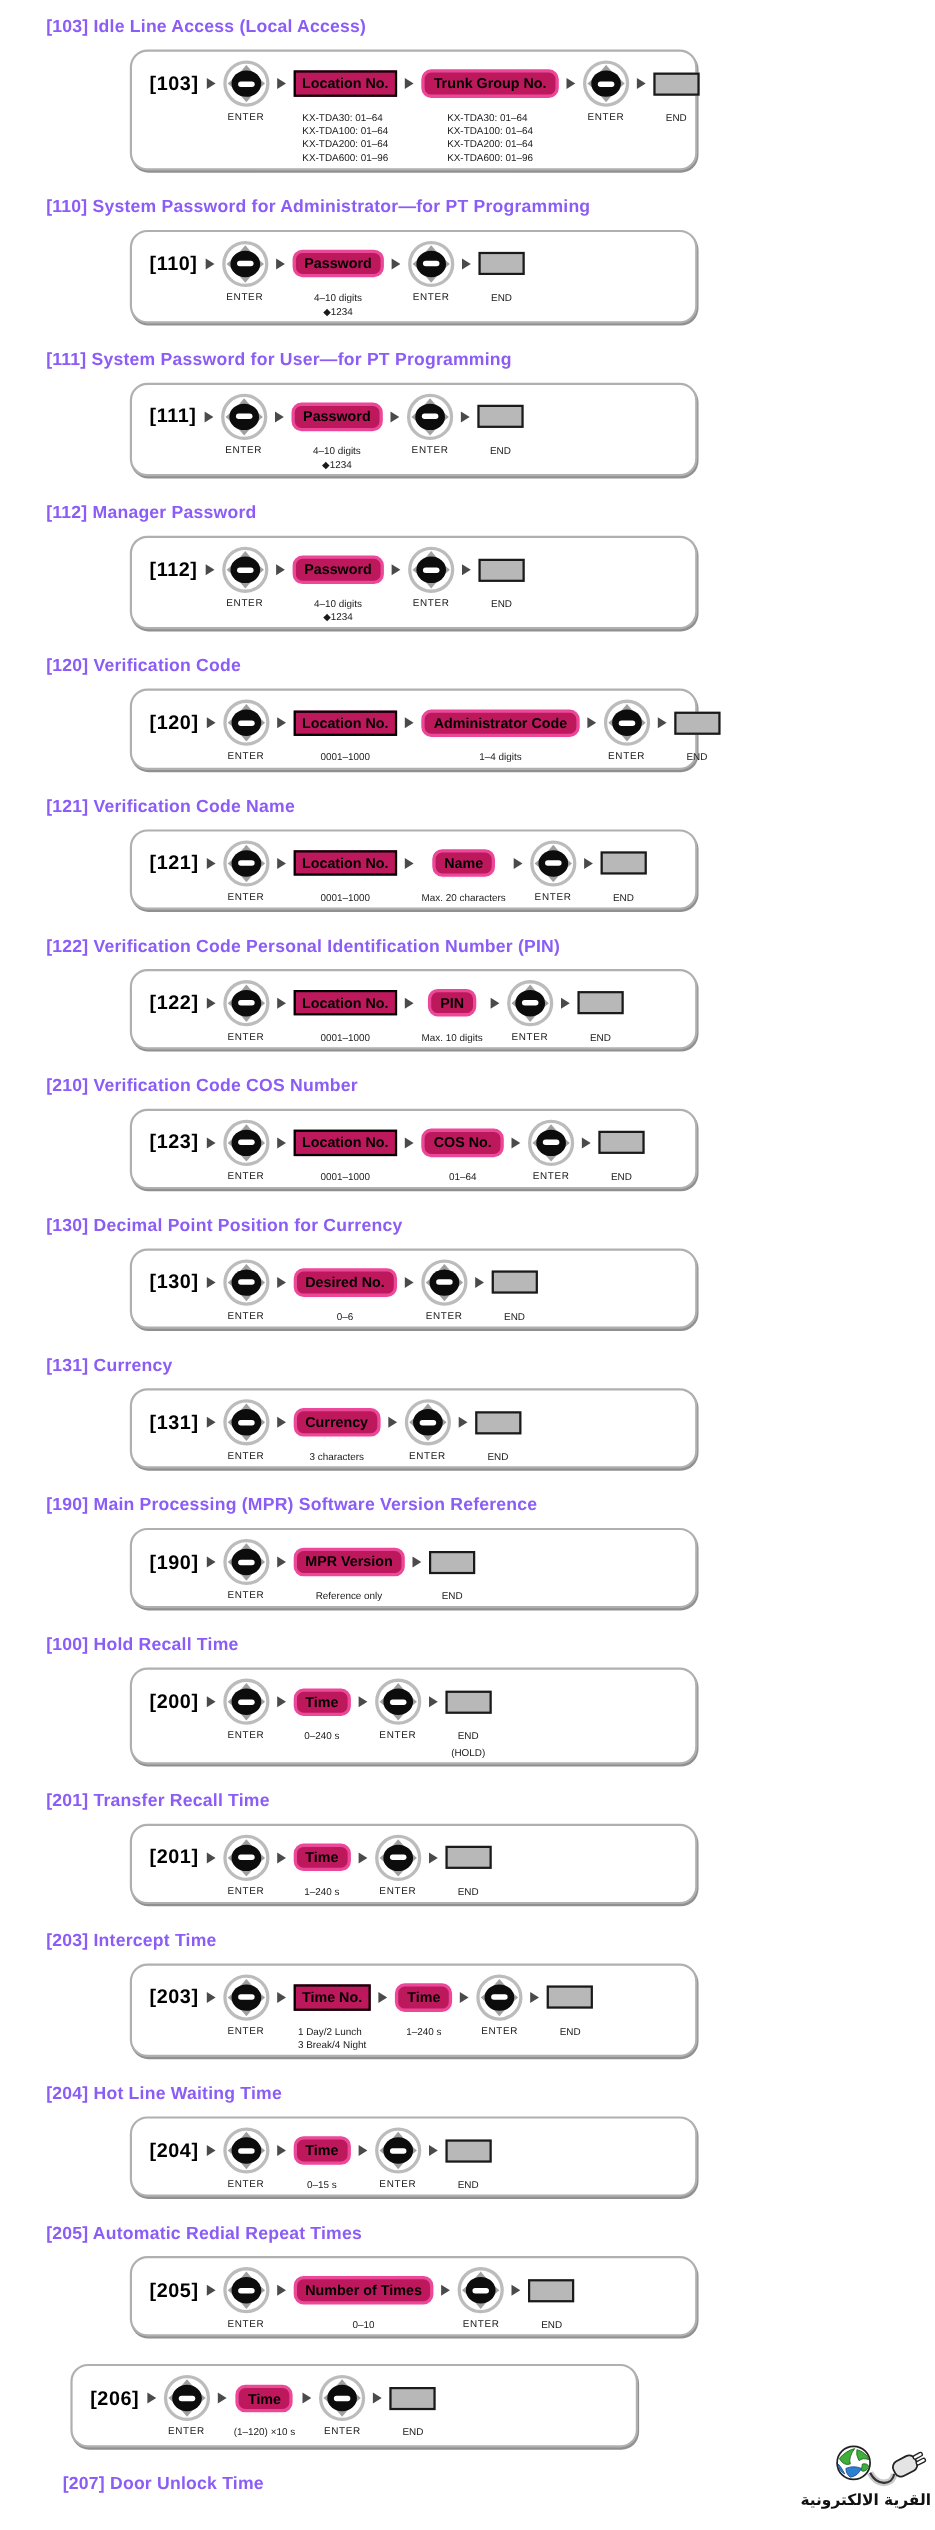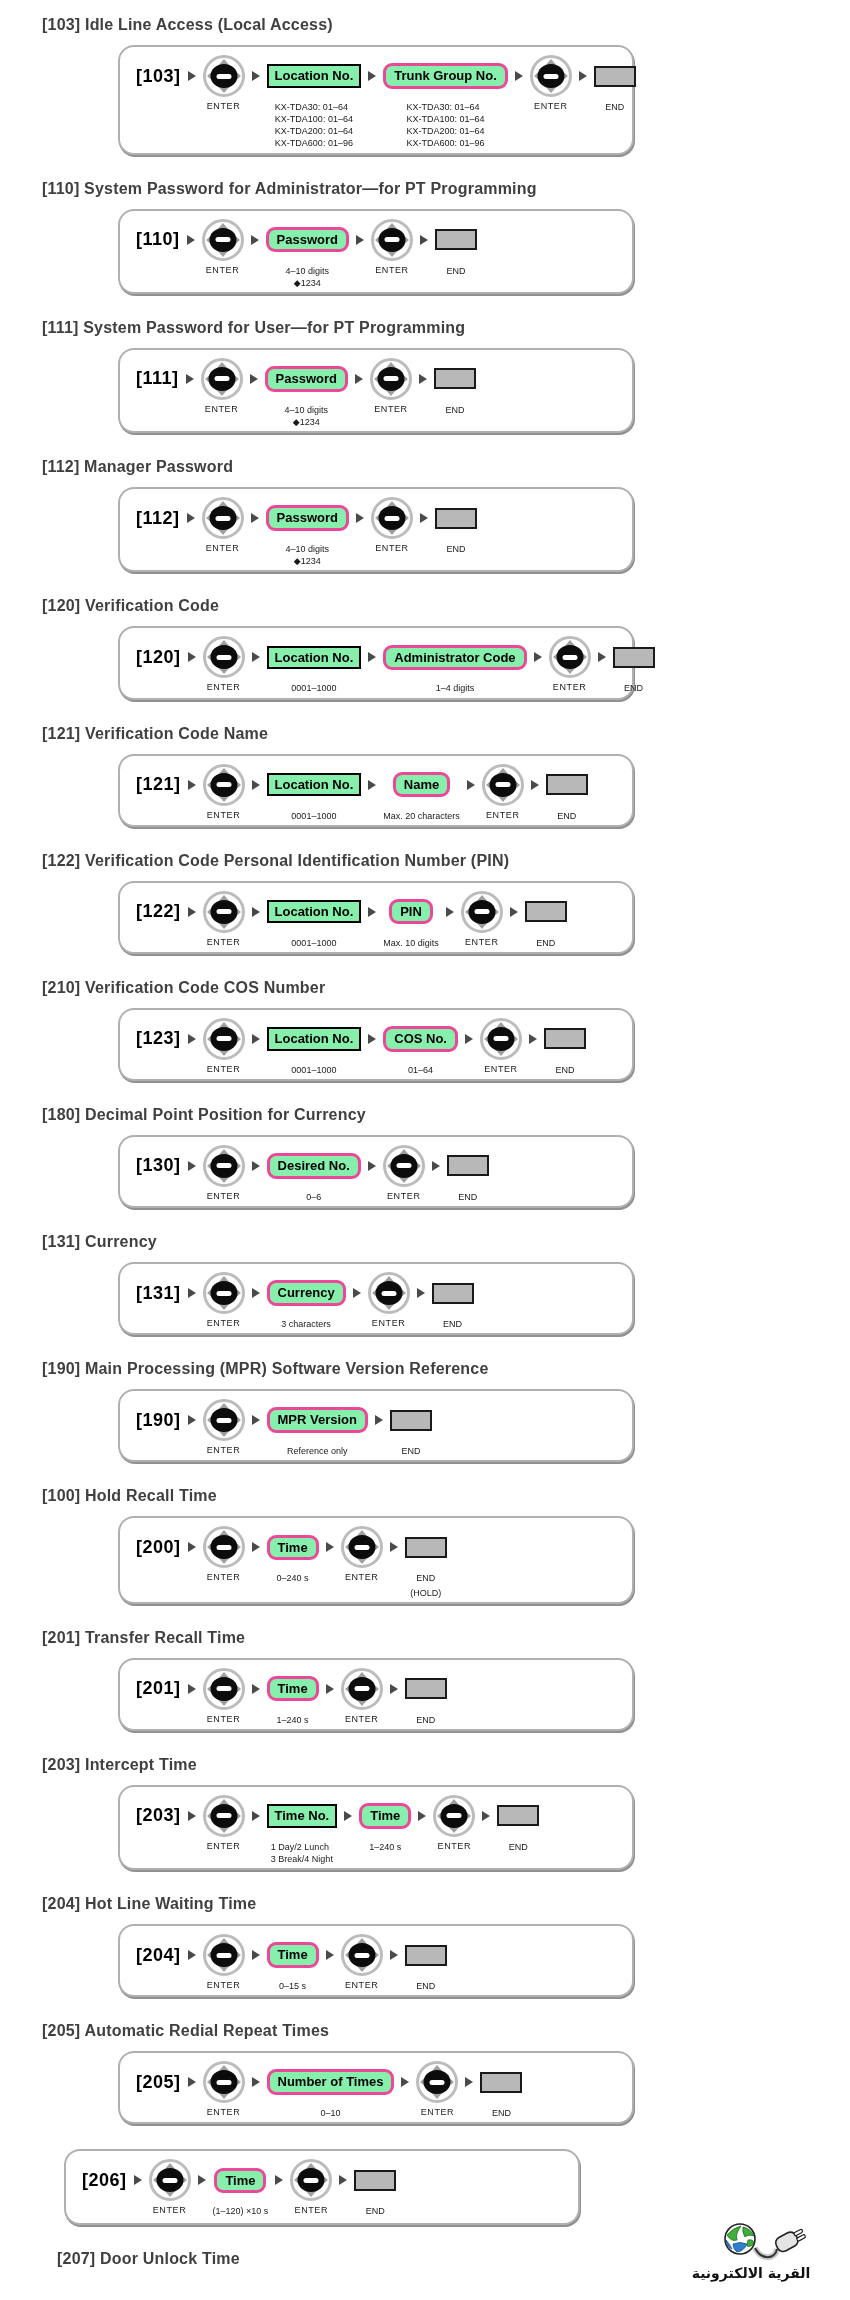--- a/index.html
+++ b/index.html
@@ -3,21 +3,21 @@
 <meta charset="utf-8">
 <style>
   html,body{margin:0;padding:0;}
   body{
     width:850px;height:2300px;background:#ffffff;position:relative;
     font-family:"Liberation Sans",sans-serif;color:#000;overflow:hidden;
   }
   .content{padding-top:16px;}
   .section{margin-bottom:25px;}
   .title{
-    margin:0 0 11px 42px;font-size:16px;font-weight:bold;color:#404040;
+    margin:0 0 11px 42px;font-size:16px;font-weight:bold;color:#8b5cf6;
     letter-spacing:0.2px;
   }
   .section.indent .title{margin-left:57px;}
   .section.indent .panel{margin-left:64px;}
   .panel{
     margin-left:118px;width:516px;min-height:62px;box-sizing:border-box;
     background:#fff;border:2px solid #b0b0b0;border-radius:16px;
     box-shadow:1px 2px 0 #909090;
     display:flex;align-items:flex-start;padding:6px 8px 3px 16px;
   }
@@ -39,29 +39,29 @@
     border-left:6px solid transparent;border-right:6px solid transparent;border-top:7px solid #9f9f9f;}
   .jt.left{left:1px;top:50%;transform:translateY(-50%);
     border-top:6px solid transparent;border-bottom:6px solid transparent;border-right:7px solid #9f9f9f;}
   .jt.right{right:1px;top:50%;transform:translateY(-50%);
     border-top:6px solid transparent;border-bottom:6px solid transparent;border-left:7px solid #9f9f9f;}
   .jc{position:absolute;left:50%;top:50%;transform:translate(-50%,-50%);
       width:27px;height:24px;background:#0c0c0c;border-radius:50%;
       display:flex;align-items:center;justify-content:center;}
   .jbar{width:15px;height:5px;background:#fff;border-radius:2.5px;}
   
-  .box{font-weight:bold;font-size:13px;white-space:nowrap;background:#86efac;line-height:1.2;}
+  .box{font-weight:bold;font-size:13px;white-space:nowrap;background:#be185d;line-height:1.2;}
   .box.plain{border:2px solid #000;padding:2px 6px;}
   .box.bold{border:3px solid #ec4899;border-radius:9px;padding:2px 8px;}
   .endbox{width:42px;height:21px;background:#b8b8b8;border:2px solid #1a1a1a;box-sizing:border-box;}
   .sub{font-size:9px;color:#1a1a1a;line-height:1.35;margin-top:2px;text-align:center;white-space:nowrap;}
   .sub.left{text-align:left;}
   .enter-label{font-size:9px;letter-spacing:0.6px;margin-top:1px;}
   
-  .logo{position:absolute;left:689px;top:2222px;width:124px;text-align:center;}
+  .logo{position:absolute;left:725px;top:2222px;width:124px;text-align:center;}
   .logo svg{display:block;margin:0 auto 1px 28px;}
   .logo-caption{
     font-family:"DejaVu Sans",sans-serif;font-weight:bold;font-size:14px;color:#111;
     direction:rtl;white-space:nowrap;
   }
 </style>
 </head>
 <body>
 
 <div class="content">
@@ -726,21 +726,21 @@
             <div class="fi">
               <div class="main">
                 <span class="endbox"></span>
               </div>
               <div class="sub">END</div>
             </div>
           </div>
     </div>
   </section>
       <section class="section">
-    <h2 class="title">[180] Decimal Point Position for Currency</h2>
+    <h2 class="title">[130] Decimal Point Position for Currency</h2>
     <div class="panel">
       <div class="row">
             <div class="fi">
               <div class="main">
                 <span class="code">[130]</span>
               </div>
             </div>
             <div class="fi">
               <div class="main">
                 <span class="arrow"></span>

